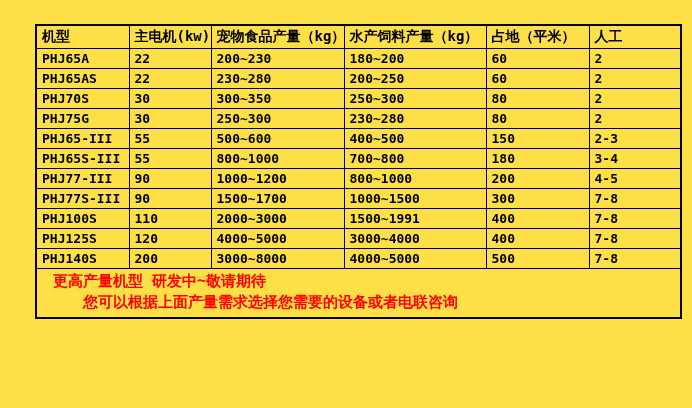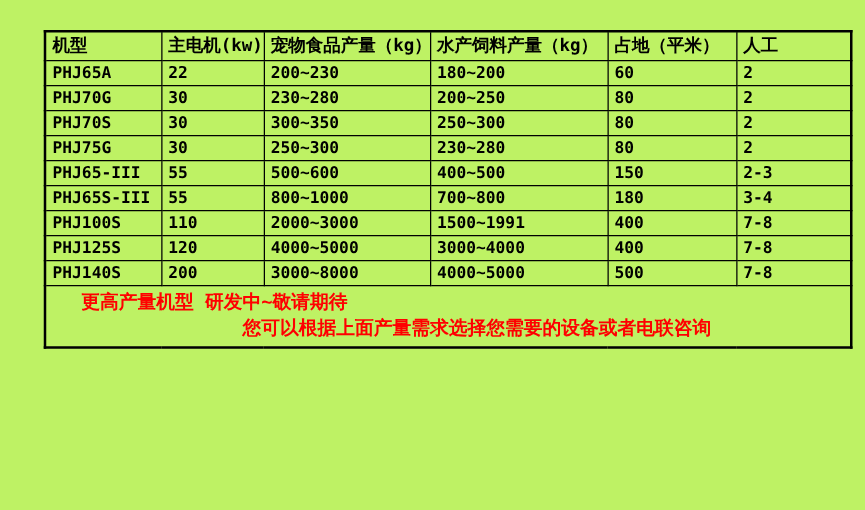--- a/index.html
+++ b/index.html
@@ -5,21 +5,21 @@
   html, body {
     margin: 0;
     padding: 0;
     background: #ffffff;
     font-family: "DejaVu Sans", "Liberation Sans", sans-serif;
   }
   .page {
     position: relative;
     width: 692px;
     height: 408px;
-    background: #bef264;
+    background: #fde047;
     overflow: hidden;
   }
   table.spec-table {
     position: absolute;
     left: 35px;
     top: 24px;
     border-collapse: collapse;
     table-layout: fixed;
     width: 645px;
     border: 2px solid #000000;
@@ -49,22 +49,22 @@
   table.spec-table tfoot td {
     padding: 2px 0 4px 0;
   }
   .footer-line {
     color: #ff0000;
     font-weight: bold;
     font-size: 15px;
     line-height: 21px;
     white-space: nowrap;
   }
-  .footer-line.line1 { padding-left: 28px; }
-  .footer-line.line2 { padding-left: 46px; text-align: center; }
+  .footer-line.line1 { padding-left: 16px; }
+  .footer-line.line2 { padding-left: 46px; }
   col.c0 { width: 93px; }
   col.c1 { width: 82px; }
   col.c2 { width: 133px; }
   col.c3 { width: 142px; }
   col.c4 { width: 103px; }
   col.c5 { width: 92px; }
 </style>
 </head>
 <body>
 
@@ -91,25 +91,25 @@
     <tbody>
         <tr>
           <td>PHJ65A</td>
           <td>22</td>
           <td>200~230</td>
           <td>180~200</td>
           <td>60</td>
           <td>2</td>
         </tr>
         <tr>
-          <td>PHJ70G</td>
-          <td>30</td>
+          <td>PHJ65AS</td>
+          <td>22</td>
           <td>230~280</td>
           <td>200~250</td>
-          <td>80</td>
+          <td>60</td>
           <td>2</td>
         </tr>
         <tr>
           <td>PHJ70S</td>
           <td>30</td>
           <td>300~350</td>
           <td>250~300</td>
           <td>80</td>
           <td>2</td>
         </tr>
@@ -129,20 +129,36 @@
           <td>150</td>
           <td>2-3</td>
         </tr>
         <tr>
           <td>PHJ65S-III</td>
           <td>55</td>
           <td>800~1000</td>
           <td>700~800</td>
           <td>180</td>
           <td>3-4</td>
+        </tr>
+        <tr>
+          <td>PHJ77-III</td>
+          <td>90</td>
+          <td>1000~1200</td>
+          <td>800~1000</td>
+          <td>200</td>
+          <td>4-5</td>
+        </tr>
+        <tr>
+          <td>PHJ77S-III</td>
+          <td>90</td>
+          <td>1500~1700</td>
+          <td>1000~1500</td>
+          <td>300</td>
+          <td>7-8</td>
         </tr>
         <tr>
           <td>PHJ100S</td>
           <td>110</td>
           <td>2000~3000</td>
           <td>1500~1991</td>
           <td>400</td>
           <td>7-8</td>
         </tr>
         <tr>

